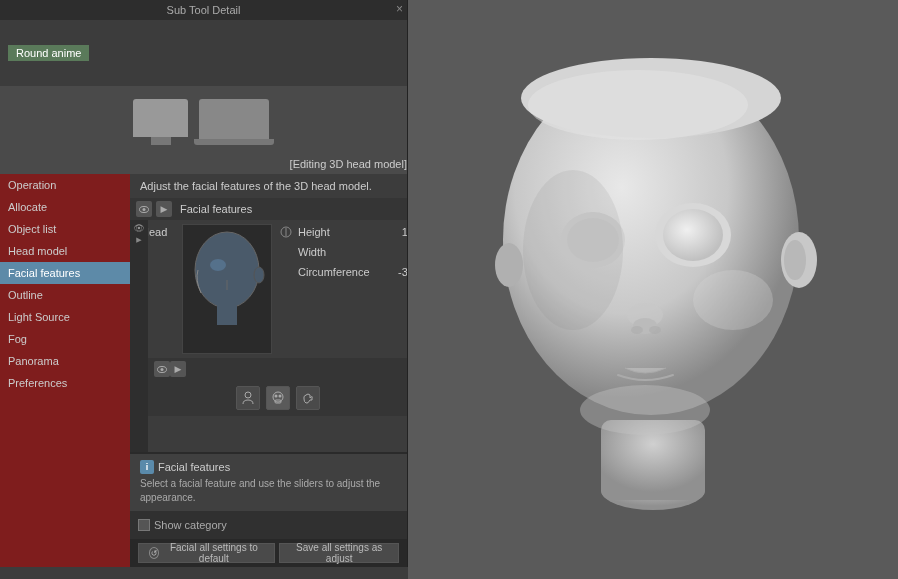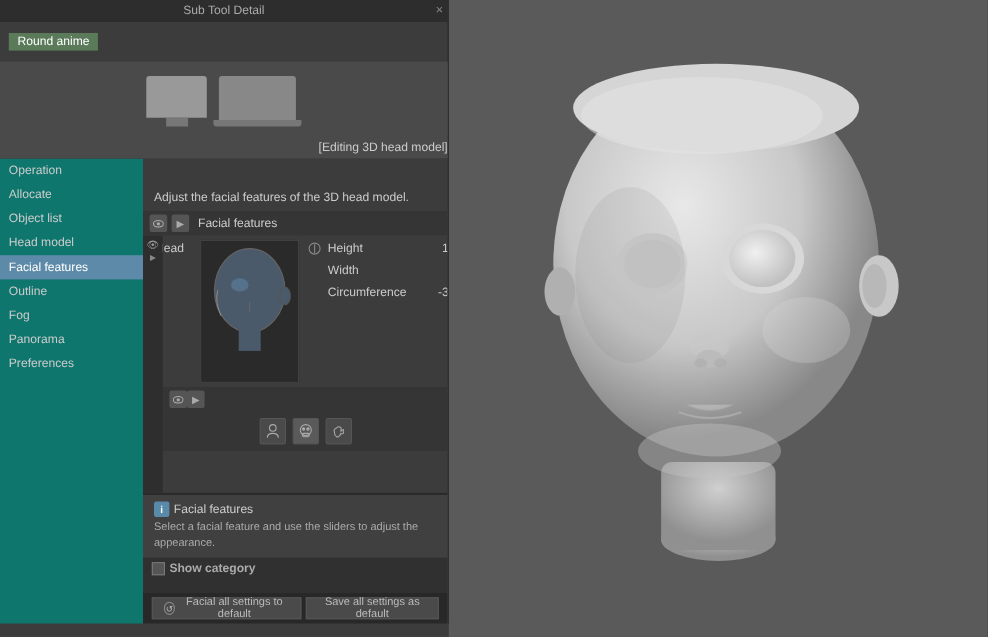--- a/index.html
+++ b/index.html
@@ -110,21 +110,21 @@
     
     .main-content {
       display: flex;
       flex: 1;
       overflow: hidden;
     }
 
     
     .sidebar-nav {
       width: 130px;
-      background: #0f766e;
+      background: #7f1d1d;
       flex-shrink: 0;
       display: flex;
       flex-direction: column;
     }
     .nav-item {
       padding: 5px 8px;
       font-size: 11px;
       color: #cccccc;
       cursor: pointer;
       white-space: nowrap;
@@ -141,21 +141,20 @@
       flex-direction: column;
       background: #3c3c3c;
       overflow: hidden;
     }
 
     .detail-header {
       padding: 6px 10px;
       font-size: 11px;
       color: #ccc;
       flex-shrink: 0;
-      margin-top: 24px;
     }
 
     
     .panel-toolbar {
       display: flex;
       align-items: center;
       padding: 3px 6px;
       background: #353535;
       gap: 4px;
       flex-shrink: 0;
@@ -324,25 +323,24 @@
       font-size: 10px;
       color: #aaa;
       line-height: 1.4;
     }
 
     
     .panel-footer {
       background: #303030;
       height: 28px;
       display: flex;
-      align-items: flex-end;
-      padding: 16px 8px;
+      align-items: center;
+      padding: 4px 8px;
       gap: 6px;
       flex-shrink: 0;
-      font-weight: bold;
     }
     .show-category-check {
       display: flex;
       align-items: center;
       gap: 4px;
       font-size: 11px;
       color: #aaa;
     }
     .checkbox {
       width: 12px;
@@ -445,21 +443,21 @@
 </head>
 <body>
 
 <div class="left-panel">
 
   <div class="title-bar">
     <span>Sub Tool Detail</span>
     <span class="close-btn">×</span>
   </div>
 
-  <div style="padding:6px 4px; flex-shrink:0;">
+  <div style="padding:21px 4px; flex-shrink:0;">
     <span class="tool-tag">Round anime</span>
   </div>
 
   <div class="preview-area">
     <div class="preview-illustration">
 
       <div style="display:flex;flex-direction:column;align-items:center;">
         <div class="monitor-shape" style="background:#999;"></div>
         <div class="monitor-base"></div>
       </div>
@@ -474,20 +472,21 @@
 
   <div class="main-content" style="flex:1;overflow:hidden;">
 
     <div class="sidebar-nav">
       <div class="nav-item">Operation</div>
       <div class="nav-item">Allocate</div>
       <div class="nav-item">Object list</div>
       <div class="nav-item">Head model</div>
       <div class="nav-item active">Facial features</div>
       <div class="nav-item">Outline</div>
+      <div class="nav-item">Light Source</div>
       <div class="nav-item">Fog</div>
       <div class="nav-item">Panorama</div>
       <div class="nav-item">Preferences</div>
     </div>
 
     <div class="detail-panel">
 
       <div class="detail-header">Adjust the facial features of the 3D head model.</div>
 
       <div class="panel-toolbar">
@@ -625,21 +624,21 @@
           <span>Show category</span>
         </div>
       </div>
 
       <div class="bottom-buttons">
         <button class="bottom-btn">
           <div class="reset-icon">↺</div>
           <span>Facial all settings to default</span>
         </button>
         <button class="bottom-btn">
-          <span>Save all settings as default</span>
+          <span>Save all settings as adjust</span>
         </button>
       </div>
 
     </div>
 
   </div>
 
 </div>
 
 <div class="right-panel">

